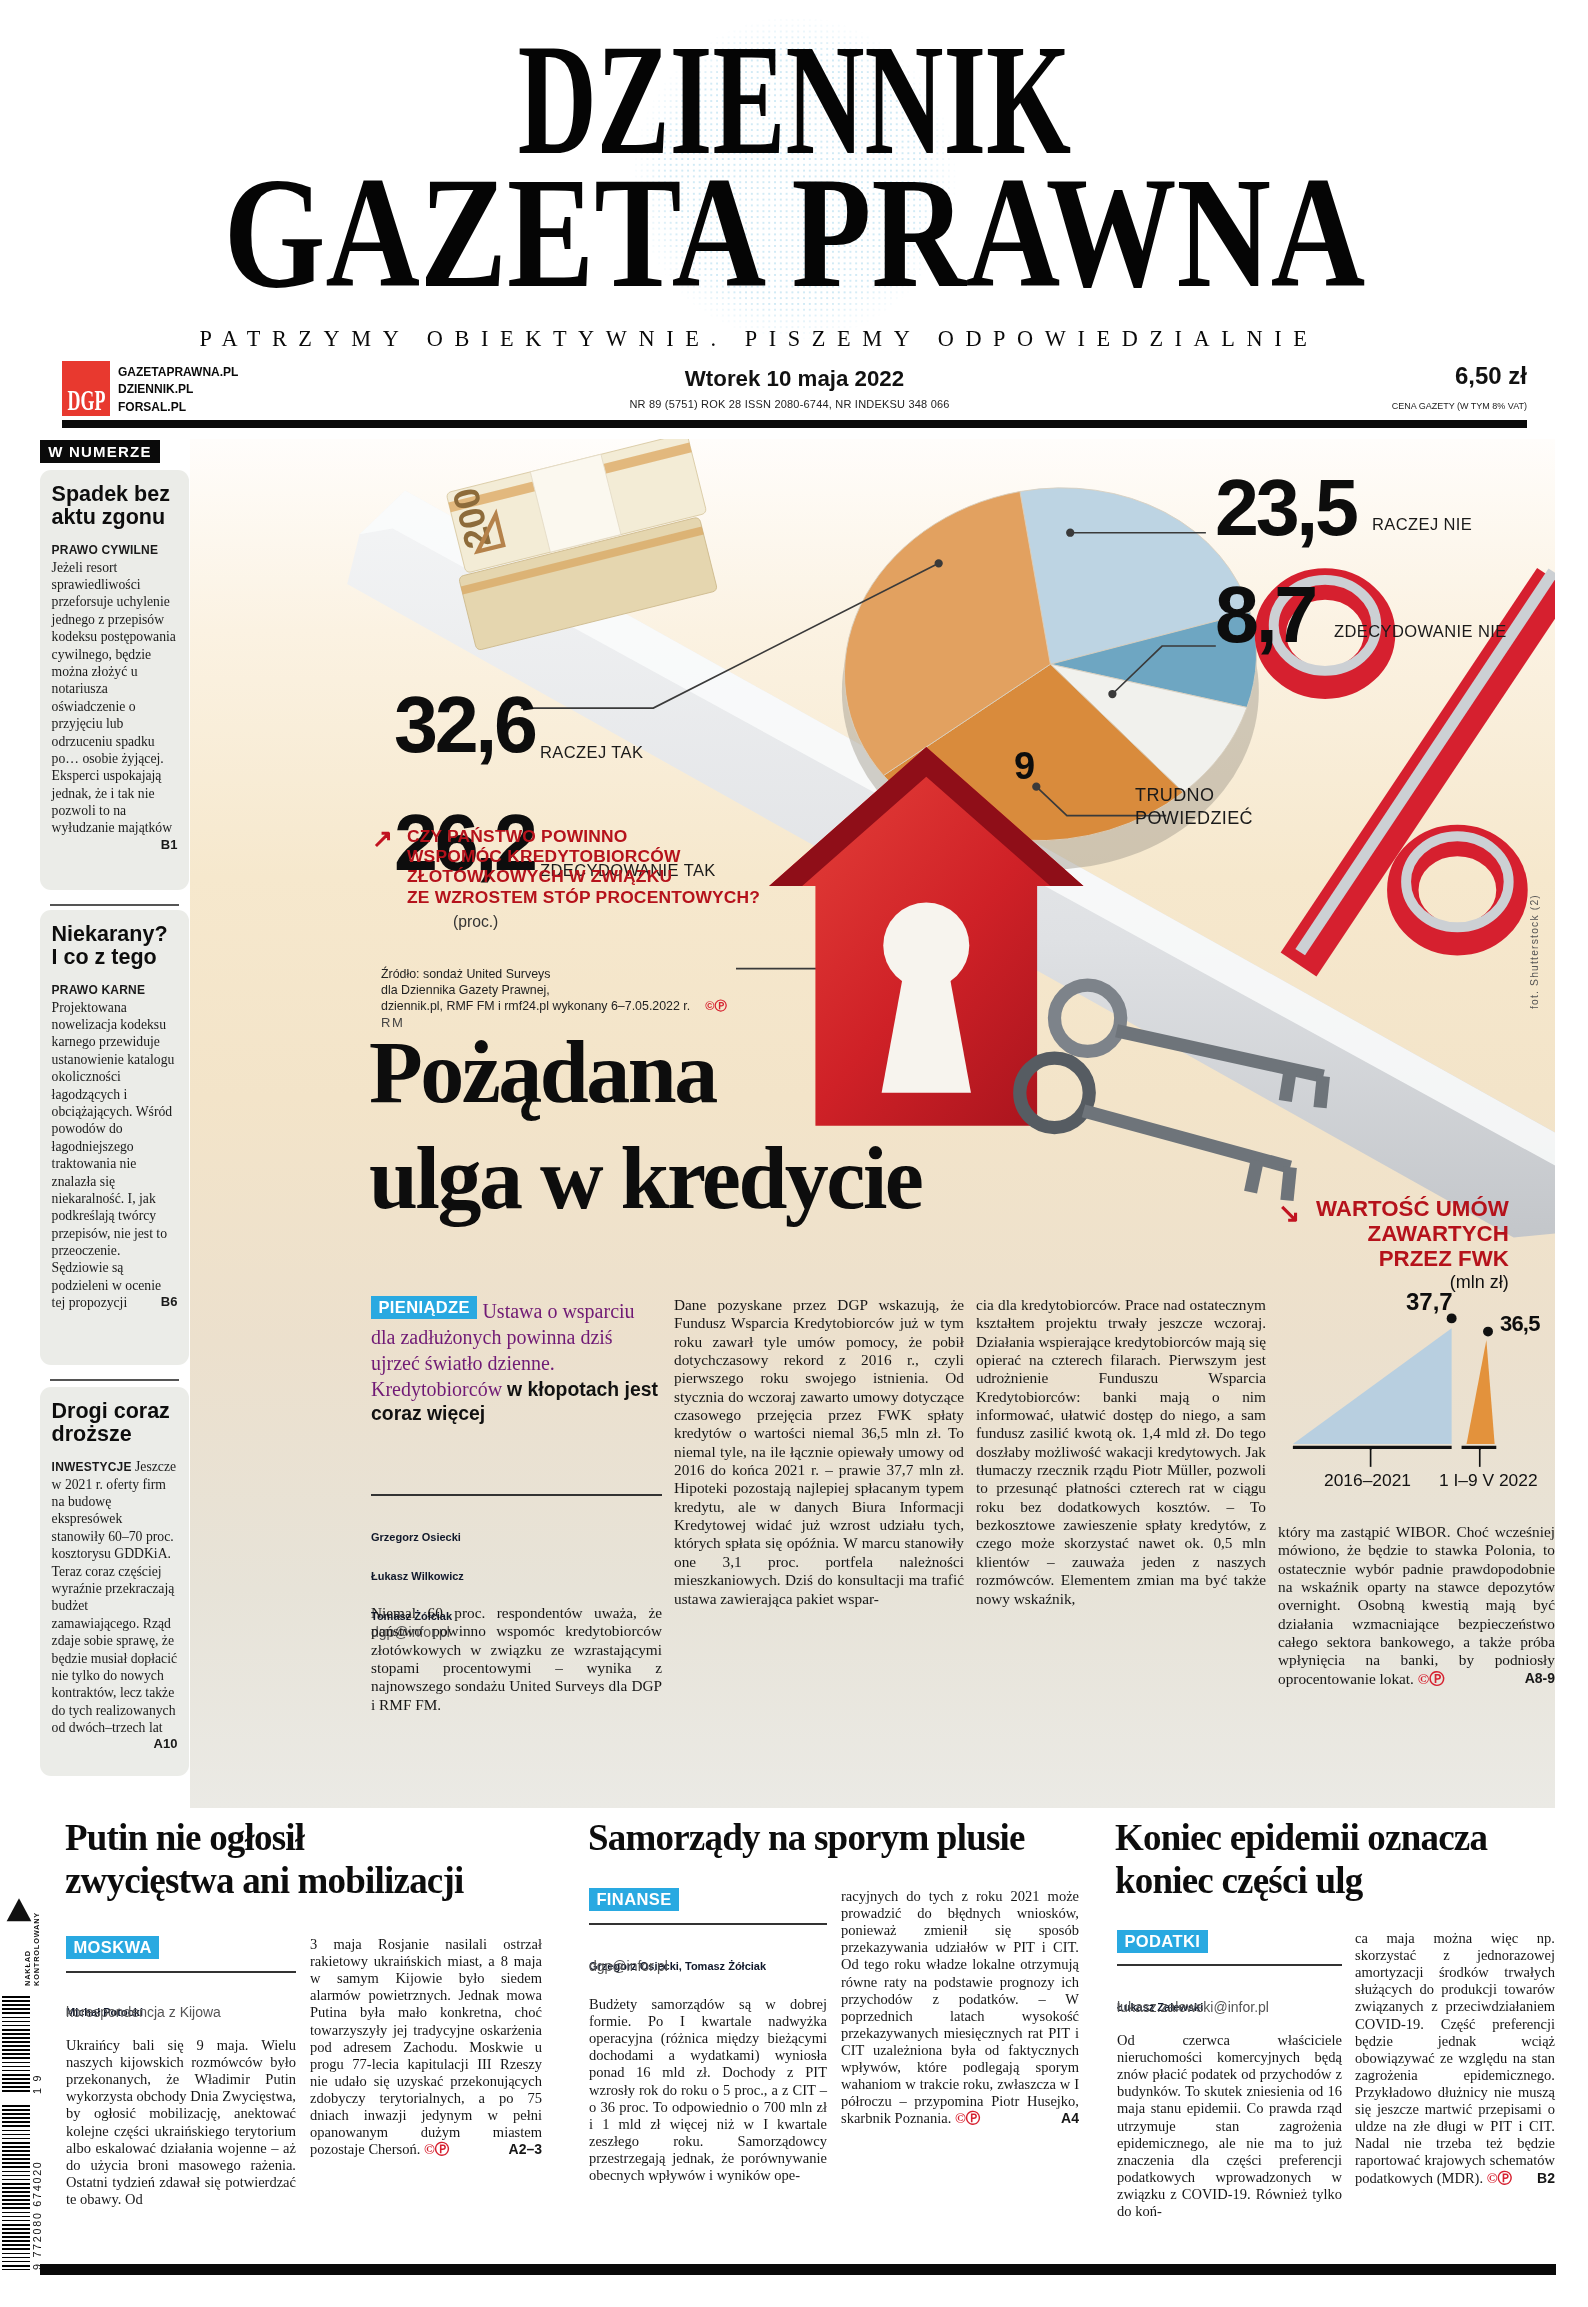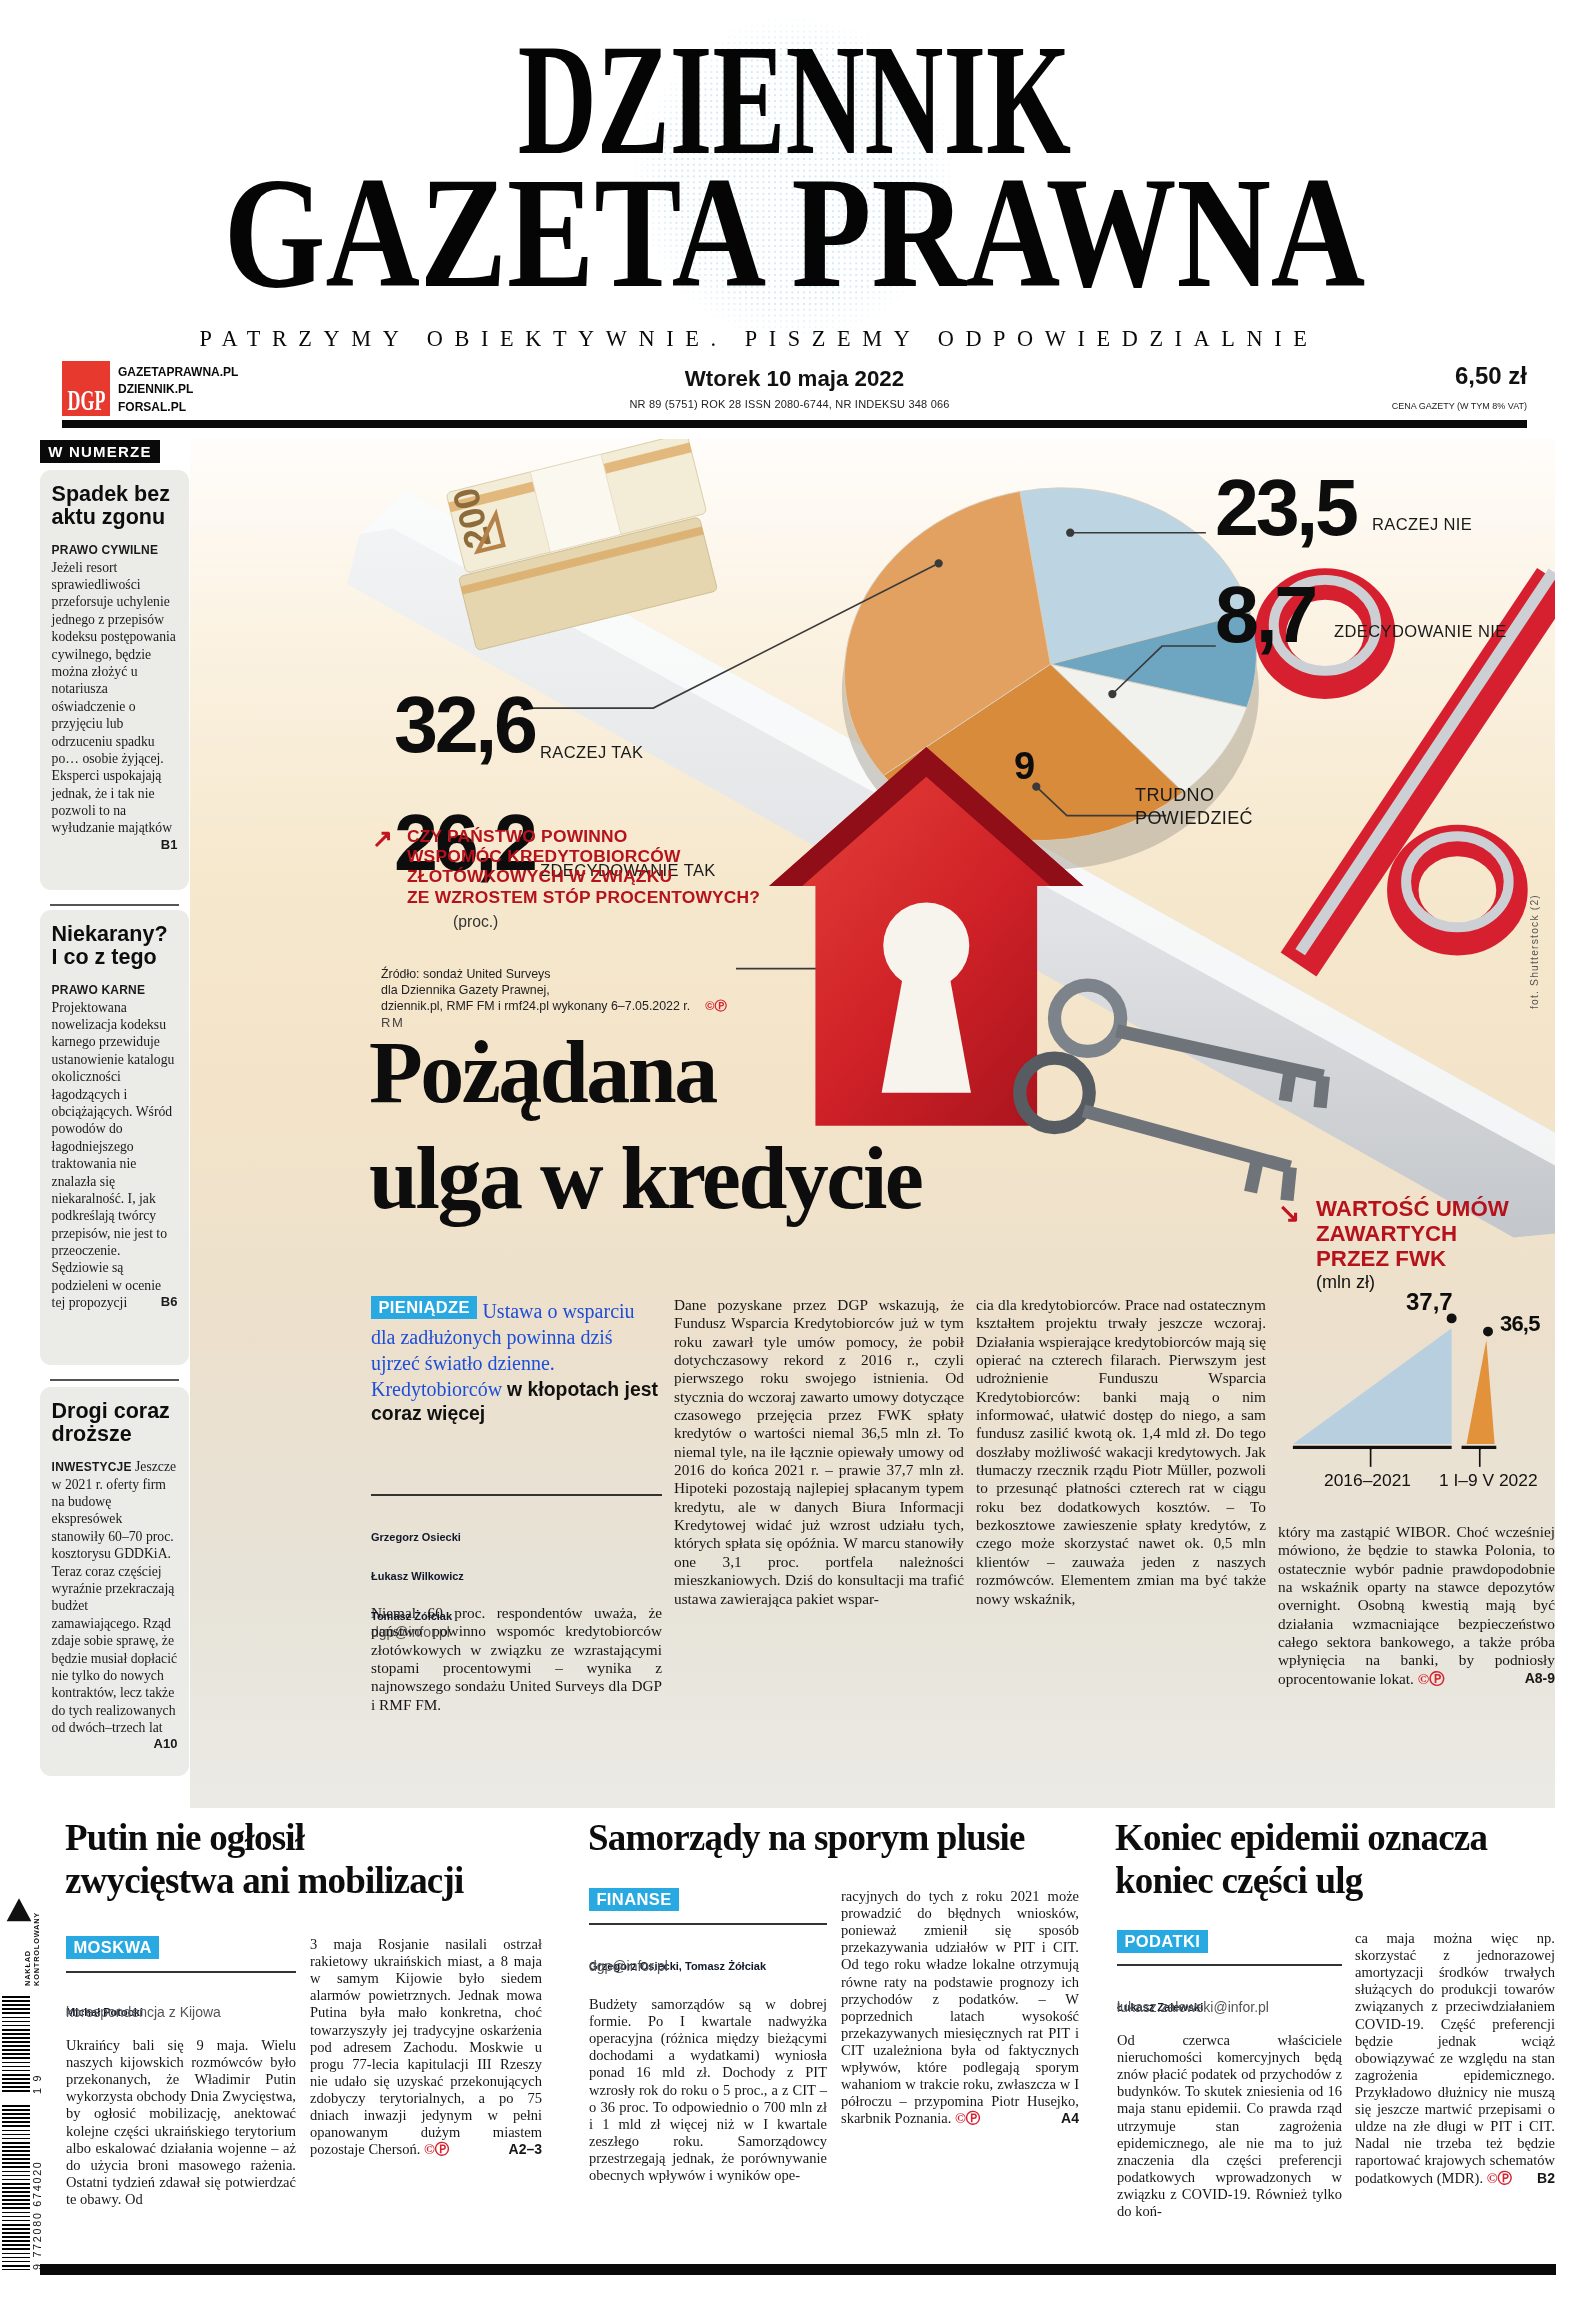--- a/index.html
+++ b/index.html
@@ -54,21 +54,21 @@
   .src{font-size:12.4px;line-height:1.28;color:#222;}
   .cp{color:#d6202f;font-weight:700;}
   .rm{color:#444;font-size:13px;letter-spacing:1.7px;}
   .photo-credit{writing-mode:vertical-rl;transform:rotate(180deg);font-size:10.3px;color:#555;letter-spacing:1.2px;}
 
   
   .headline{font-family:"Liberation Serif",serif;font-weight:700;color:#0d0d0d;
             letter-spacing:-2.5px;line-height:1;font-size:88px;}
   .blue-label{display:inline-block;background:#29a9e1;color:#fff;font-weight:700;font-size:16.5px;
               padding:1.7px 7.4px 2.5px;letter-spacing:0.4px;vertical-align:5px;}
-  .lead-p{font-family:"Liberation Serif",serif;font-size:20px;line-height:1.3;color:#1d4ed8;}
+  .lead-p{font-family:"Liberation Serif",serif;font-size:20px;line-height:1.3;color:#701a75;}
   .lead-bold{font-family:"Liberation Sans",sans-serif;font-weight:700;font-size:19.4px;}
   .col-rule{height:1.7px;background:#333;}
   .author{font-weight:700;font-size:11px;line-height:1.4;color:#0f172a;margin-top:24px;}
   .author-sub{font-size:14px;color:#555;}
   .body-p{font-family:"Liberation Serif",serif;font-size:15.3px;line-height:1.2;color:#161616;
           text-align:justify;margin:0;}
   .ref-inline{font-family:"Liberation Sans",sans-serif;font-weight:700;font-size:14px;float:right;}
 
   
   .fwk-title{color:#b5121b;font-weight:700;font-size:22.3px;line-height:1.12;}
@@ -260,21 +260,21 @@
     <div class="author">Tomasz Żółciak</div>
     <div class="author-sub">dgp@infor.pl</div>
   </div>
   <p class="abs body-p" style="left:371px;top:1604px;width:291px;">Niemal 60 proc. respondentów uważa, że państwo powinno wspomóc kredytobiorców złotówkowych w związku ze wzrastającymi stopami procentowymi – wynika z najnowszego sondażu United Surveys dla DGP i RMF FM.</p>
   <p class="abs body-p" style="left:674px;top:1296px;width:290px;">Dane pozyskane przez DGP wskazują, że Fundusz Wsparcia Kredytobiorców już w tym roku zawarł tyle umów pomocy, że pobił dotychczasowy rekord z 2016 r., czyli pierwszego roku swojego istnienia. Od stycznia do wczoraj zawarto umowy dotyczące czasowego przejęcia przez FWK spłaty kredytów o wartości niemal 36,5 mln zł. To niemal tyle, na ile łącznie opiewały umowy od 2016 do końca 2021 r. – prawie 37,7 mln zł. Hipoteki pozostają najlepiej spłacanym typem kredytu, ale w danych Biura Informacji Kredytowej widać już wzrost udziału tych, których spłata się opóźnia. W marcu stanowiły one 3,1 proc. portfela należności mieszkaniowych. Dziś do konsultacji ma trafić ustawa zawierająca pakiet wspar-</p>
   <p class="abs body-p" style="left:976px;top:1296px;width:290px;">cia dla kredytobiorców. Prace nad ostatecznym kształtem projektu trwały jeszcze wczoraj. Działania wspierające kredytobiorców mają się opierać na czterech filarach. Pierwszym jest udrożnienie Funduszu Wsparcia Kredytobiorców: banki mają o nim informować, ułatwić dostęp do niego, a sam fundusz zasilić kwotą ok. 1,4 mld zł. Do tego doszłaby możliwość wakacji kredytowych. Jak tłumaczy rzecznik rządu Piotr Müller, pozwoli to przesunąć płatności czterech rat w ciągu roku bez dodatkowych kosztów. – To bezkosztowe zawieszenie spłaty kredytów, z czego może skorzystać nawet ok. 0,5 mln klientów – zauważa jeden z naszych rozmówców. Elementem zmian ma być także nowy wskaźnik,</p>
   <p class="abs body-p" style="left:1278px;top:1523px;width:277px;"><span>który ma zastąpić WIBOR. Choć wcześniej mówiono, że będzie to stawka Polonia, to ostatecznie wybór padnie prawdopodobnie na wskaźnik oparty na stawce depozytów overnight. Osobną kwestią mają być działania wzmacniające bezpieczeństwo całego sektora bankowego, a także próba wpłynięcia na banki, by podniosły oprocentowanie lokat. </span><span class="cp">©Ⓟ</span><span class="ref-inline">A8-9</span></p>
 
   <div class="abs" style="left:1278px;top:1197px;width:277px;height:314px;">
     <div class="abs q-arrow" style="left:0;top:3.3px;font-size:26.5px;">↘</div>
-    <div class="abs" style="left:38px;top:0;">
+    <div class="abs" style="left:38px;top:0;text-align:right;">
       <div class="fwk-title">WARTOŚĆ UMÓW</div>
       <div class="fwk-title">ZAWARTYCH</div>
       <div class="fwk-title">PRZEZ FWK</div>
       <div class="fwk-unit">(mln zł)</div>
     </div>
     <svg class="abs" style="left:0;top:108px;" width="277" height="145" viewBox="0 0 335 175">
       <polygon points="18,168 210,168 210,28" fill="#b8cfe0"></polygon>
       <polygon points="228,168 262,168 252,42" fill="#e3923c"></polygon>
       <circle cx="210" cy="16" r="6" fill="#111"></circle>
       <circle cx="254" cy="32" r="6" fill="#111"></circle>

